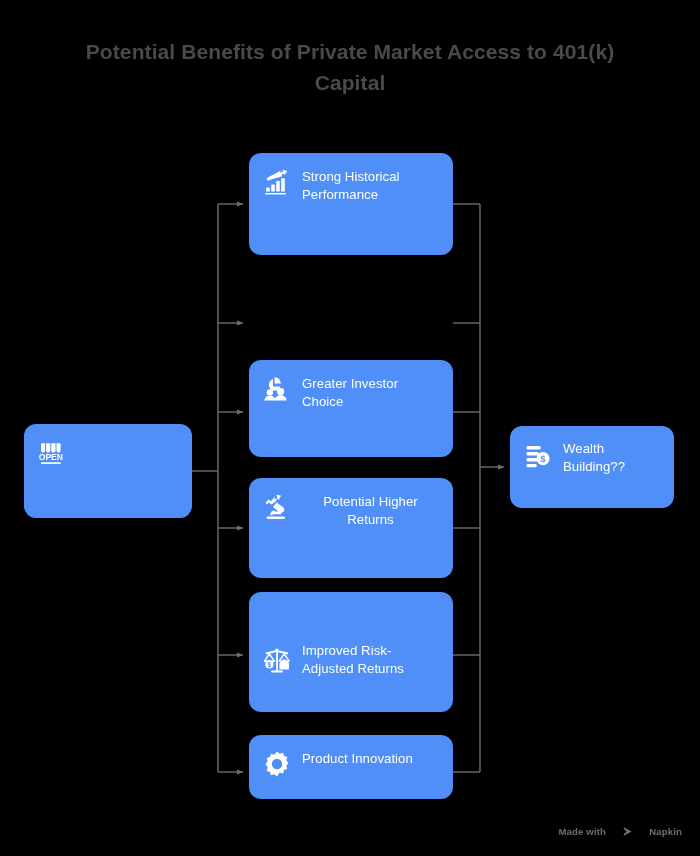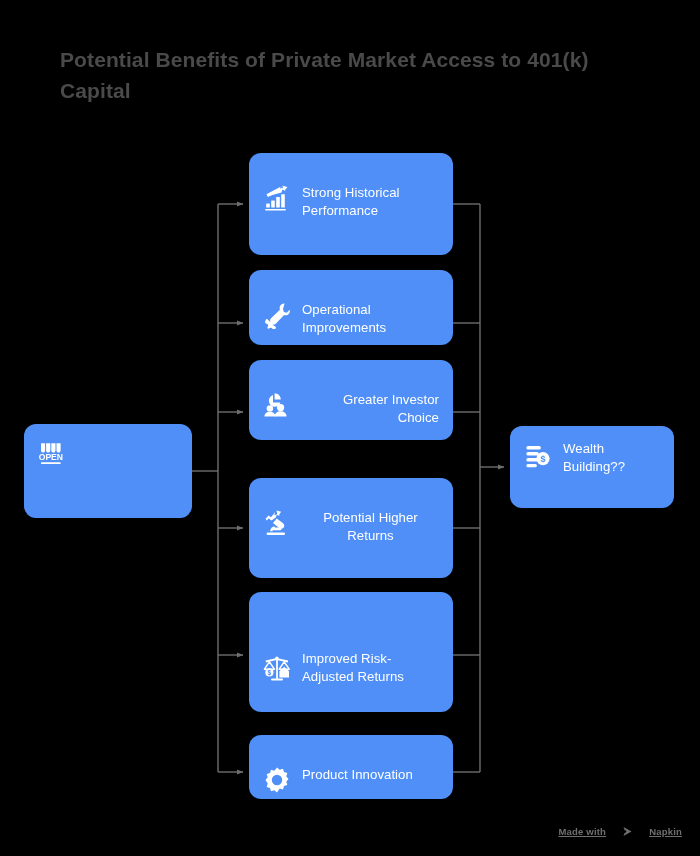--- a/index.html
+++ b/index.html
@@ -20,22 +20,23 @@
     position: absolute;
     inset: 0;
     width: 700px;
     height: 856px;
   }
 
   
   .title {
     position: absolute;
     left: 60px;
-    top: 44px;
+    top: 36px;
     width: 580px;
+    text-align: center;
     color: #4a4a4a;
     font-size: 21px;
     font-weight: bold;
     line-height: 31px;
     letter-spacing: 0.1px;
   }
 
   
   .edges {
     position: absolute;
@@ -95,44 +96,43 @@
     align-items: flex-start;
     padding-top: 14px;
   }
   .node-target .icon { margin-top: 1px; }
 
   
   .node-benefit {
     left: 249px;
     width: 204px;
     align-items: flex-start;
-    padding-top: 31px;
+    padding-top: 15px;
   }
   .node-benefit .icon { margin-top: 0px; }
 
   .b0 { top: 153px;  height: 102px; }
   .b1 { top: 270px;  height: 75px;  }
-  .b2 { top: 360px;  height: 80px; text-align: right; }
+  .b2 { top: 360px;  height: 97px; }
   .b3 { top: 478px;  height: 100px; text-align: center; }
   .b4 { top: 592px;  height: 120px; align-items: center; }
   .b5 { top: 735px;  height: 64px;  }
 
   
   .watermark {
     position: absolute;
     right: 18px;
     bottom: 19px;
     display: flex;
     align-items: center;
     gap: 16px;
     color: #6f6f6f;
     font-size: 9.5px;
     font-weight: bold;
     letter-spacing: 0.2px;
-    text-decoration: underline;
   }
   .watermark .wm-logo {
     display: block;
     width: 11px;
     height: 11px;
   }
 </style>
 </head>
 <body>
 
@@ -199,30 +199,20 @@
           <rect x="8.2" y="16.4" width="3.6" height="7.2" rx="0.5"></rect>
           <rect x="13.2" y="13" width="3.6" height="10.6" rx="0.5"></rect>
           <rect x="18.2" y="10.2" width="3.6" height="13.4" rx="0.5"></rect>
           <rect x="2.2" y="24.9" width="20.6" height="1.5" rx="0.5"></rect>
         </g>
       </svg>
     </span>
     <span class="label">Strong Historical Performance</span>
   </div>
 
-  <div class="node node-benefit b1">
-    <span class="icon">
-      <svg viewBox="0 0 28 28" xmlns="http://www.w3.org/2000/svg">
-        <g fill="#ffffff">
-          <path d="M21.6 2.6c-1.9-.2-3.8.8-4.6 2.6-.5 1.2-.5 2.4-.1 3.5L8 17.2c-1 1-1.2 2.5-.6 3.7l-3-2.6c-.6-.5-1.5-.2-1.7.6l-.6 2.1c-.1.5.1 1 .5 1.2l2 1.1c.5.3.7.9.5 1.4l-.6 1.6c-.3.8.5 1.6 1.3 1.3l2-.8c.5-.2 1.1 0 1.3.5l.9 1.6c.4.7 1.4.7 1.8 0l1-1.8c.3-.6.1-1.4-.5-1.7l-3.4-1.9c1.3.6 2.9.3 3.9-.8l8.3-8.7c1.2.5 2.6.4 3.7-.3 1.7-1 2.5-3.1 1.9-5l-3 3-2.9-.8-.8-2.9z"></path>
-        </g>
-      </svg>
-    </span>
-    <span class="label">Operational Improvements</span>
-  </div>
 
   <div class="node node-benefit b2">
     <span class="icon">
       <svg viewBox="0 0 28 28" xmlns="http://www.w3.org/2000/svg">
         <g fill="#ffffff">
           <path d="M11.6 2.2v6.2h6.2c0-3.4-2.8-6.2-6.2-6.2z"></path>
           <path d="M10 4.1a5.9 5.9 0 1 0 7.4 7.4H10z"></path>
           <circle cx="6.9" cy="17.4" r="3.2"></circle>
           <path d="M1.4 25.6c0-3.1 2.5-4.8 5.5-4.8s5.5 1.7 5.5 4.8z"></path>
           <circle cx="17.6" cy="16.6" r="3.6"></circle>

